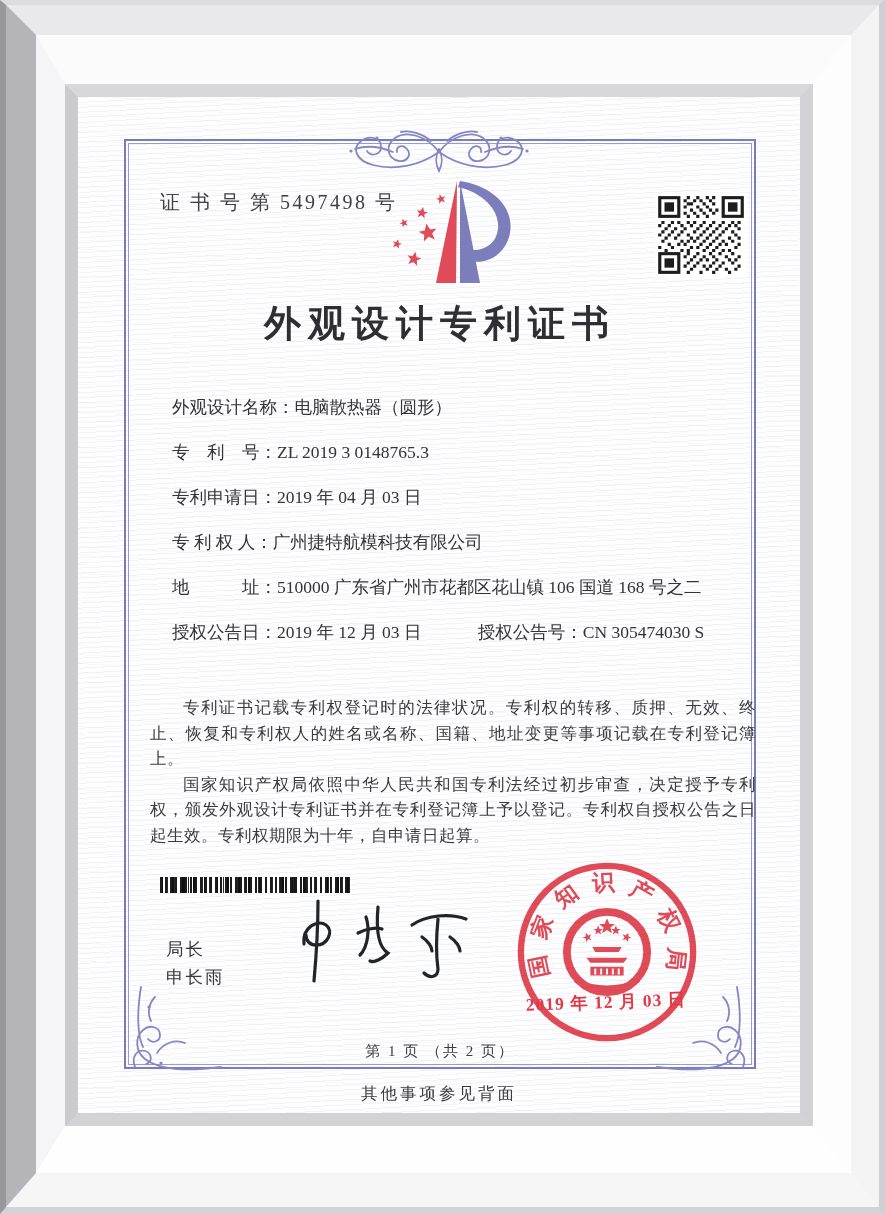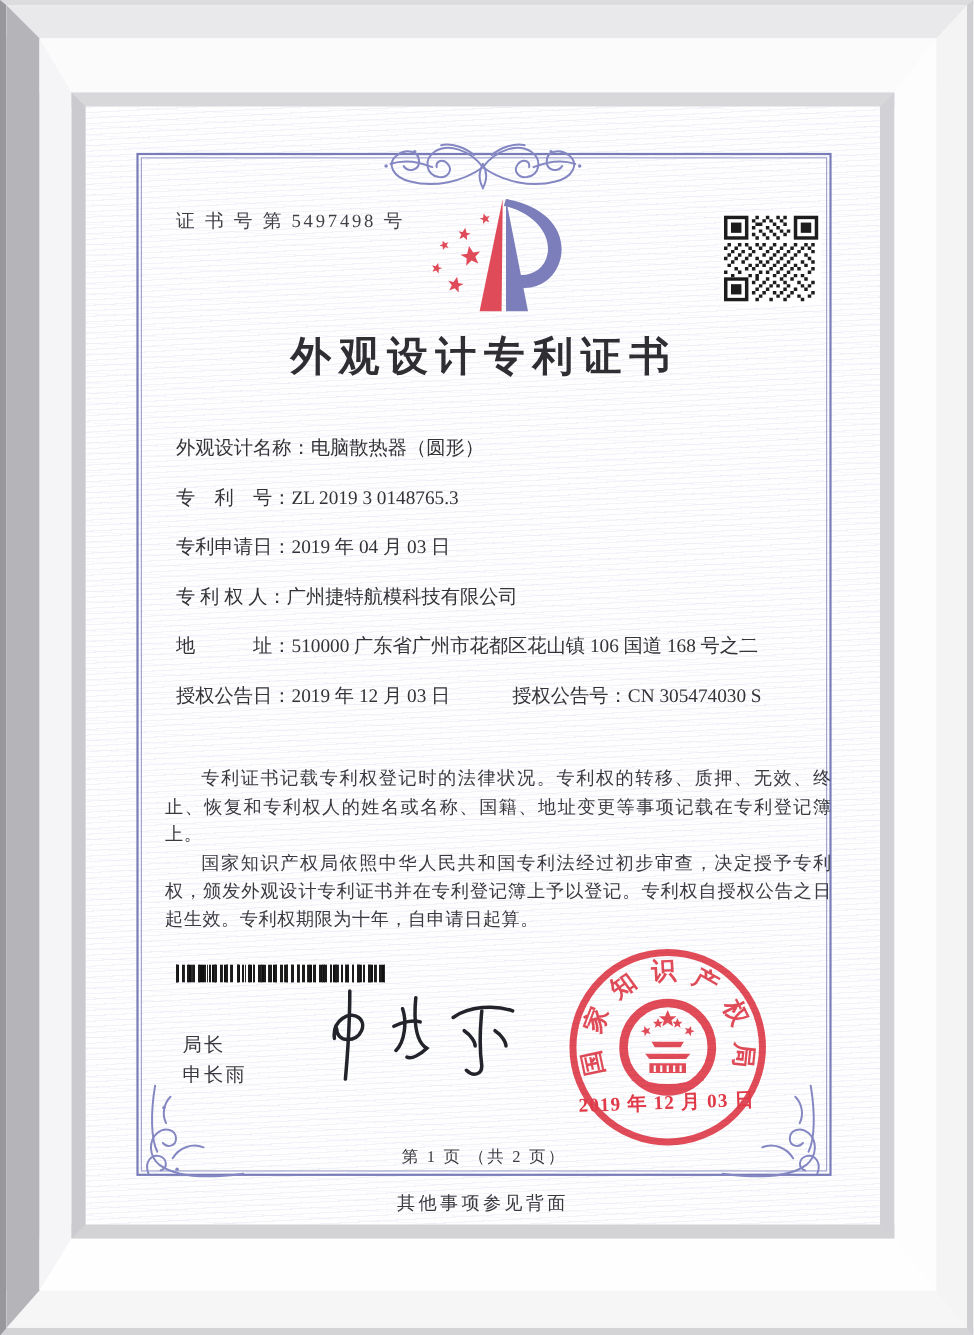--- a/index.html
+++ b/index.html
@@ -25,27 +25,27 @@
       repeating-linear-gradient(183deg, rgba(140,150,205,.05) 0 1px, transparent 1px 9px);
   }
   
   .cert-border{left:46px;top:42px;width:628px;height:926px;border:2px solid #787cb8;}
   .cert-border::after{content:"";position:absolute;inset:2px;border:1px solid #9a9dcb;}
   .flourish-top{left:253px;top:28px;width:216px;height:54px;}
   .corner-orn{width:98px;height:94px;}
   .corner-bl{left:49px;top:886px;}
   .corner-br{left:575px;top:886px;transform:scaleX(-1);}
   
-  .cert-number{left:82px;top:92px;font-size:17px;letter-spacing:2.5px;color:#3f3f45;white-space:nowrap;}
+  .cert-number{left:82px;top:92px;font-size:20px;letter-spacing:2.5px;color:#3f3f45;white-space:nowrap;}
   .logo{left:306px;top:74px;width:150px;height:126px;}
   .qr{left:577px;top:96px;width:92px;height:84px;}
   .title{left:46px;top:202px;width:632px;text-align:center;font-size:37px;font-weight:700;
          letter-spacing:7px;color:#2e2e33;white-space:nowrap;}
   
-  .fields{left:82px;top:298px;width:606px;font-size:17.5px;color:#333338;}
+  .fields{left:94px;top:298px;width:606px;font-size:17.5px;color:#333338;}
   .field-row{height:18px;margin-bottom:27px;white-space:nowrap;}
   .pair2{margin-left:52px;}
   
   .paras{left:72px;top:598px;width:606px;font-size:16.5px;line-height:25.5px;
          text-align:justify;color:#3a3a40;}
   .paras p{margin:0;text-indent:2em;letter-spacing:.5px;}
   
   .barcode{left:82px;top:780px;width:190px;height:16px;background-color:#fff;
     background-image:
       repeating-linear-gradient(90deg,#1c1c1c 0 2px,transparent 2px 5px),

